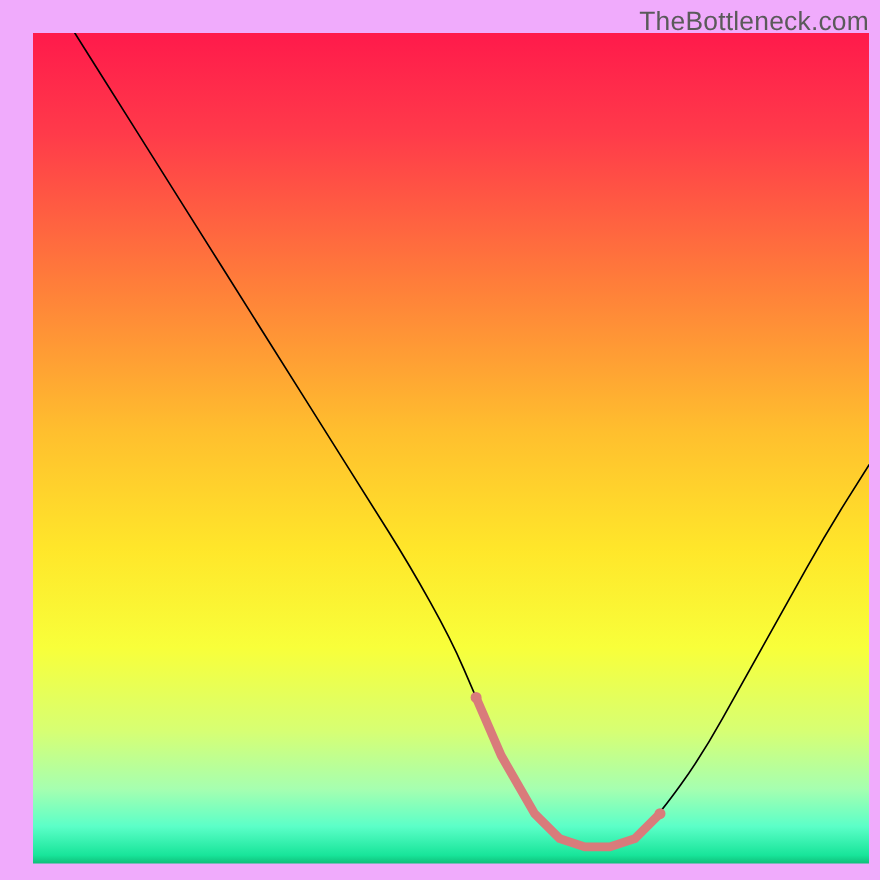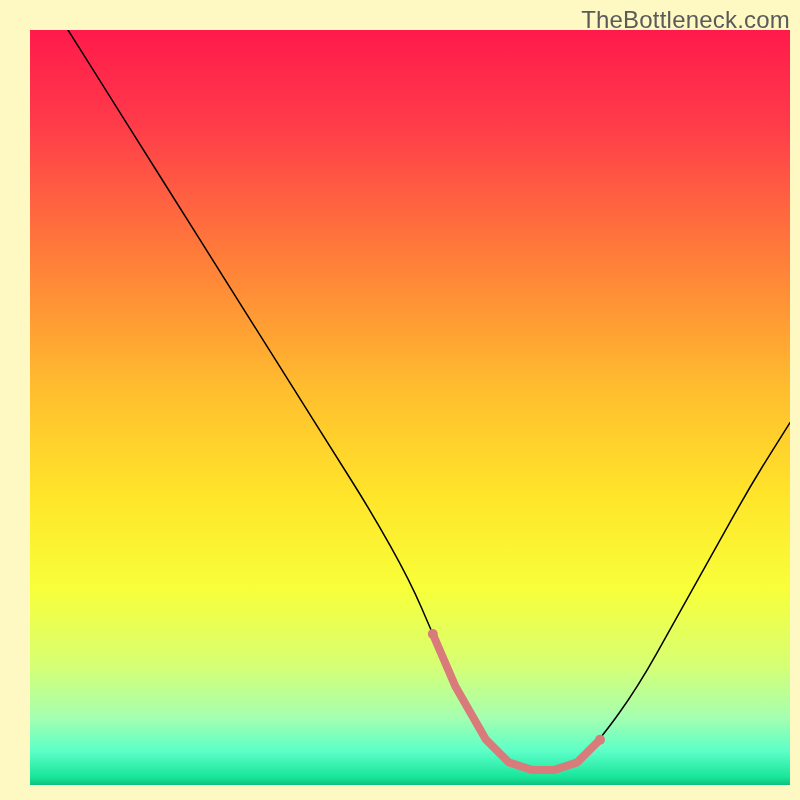--- a/index.html
+++ b/index.html
@@ -8,21 +8,21 @@
     width: 800px;
     height: 800px;
     background: #000;
     overflow: hidden;
     font-family: Arial, Helvetica, sans-serif;
   }
   .frame {
     position: relative;
     width: 800px;
     height: 800px;
-    background: #fef9c3;
+    background: #f0abfc;
   }
   .watermark {
     position: absolute;
     top: 6px;
     right: 10px;
     color: #5a5a5a;
     font-size: 24px;
     font-weight: 500;
     letter-spacing: 0.2px;
     z-index: 50;

